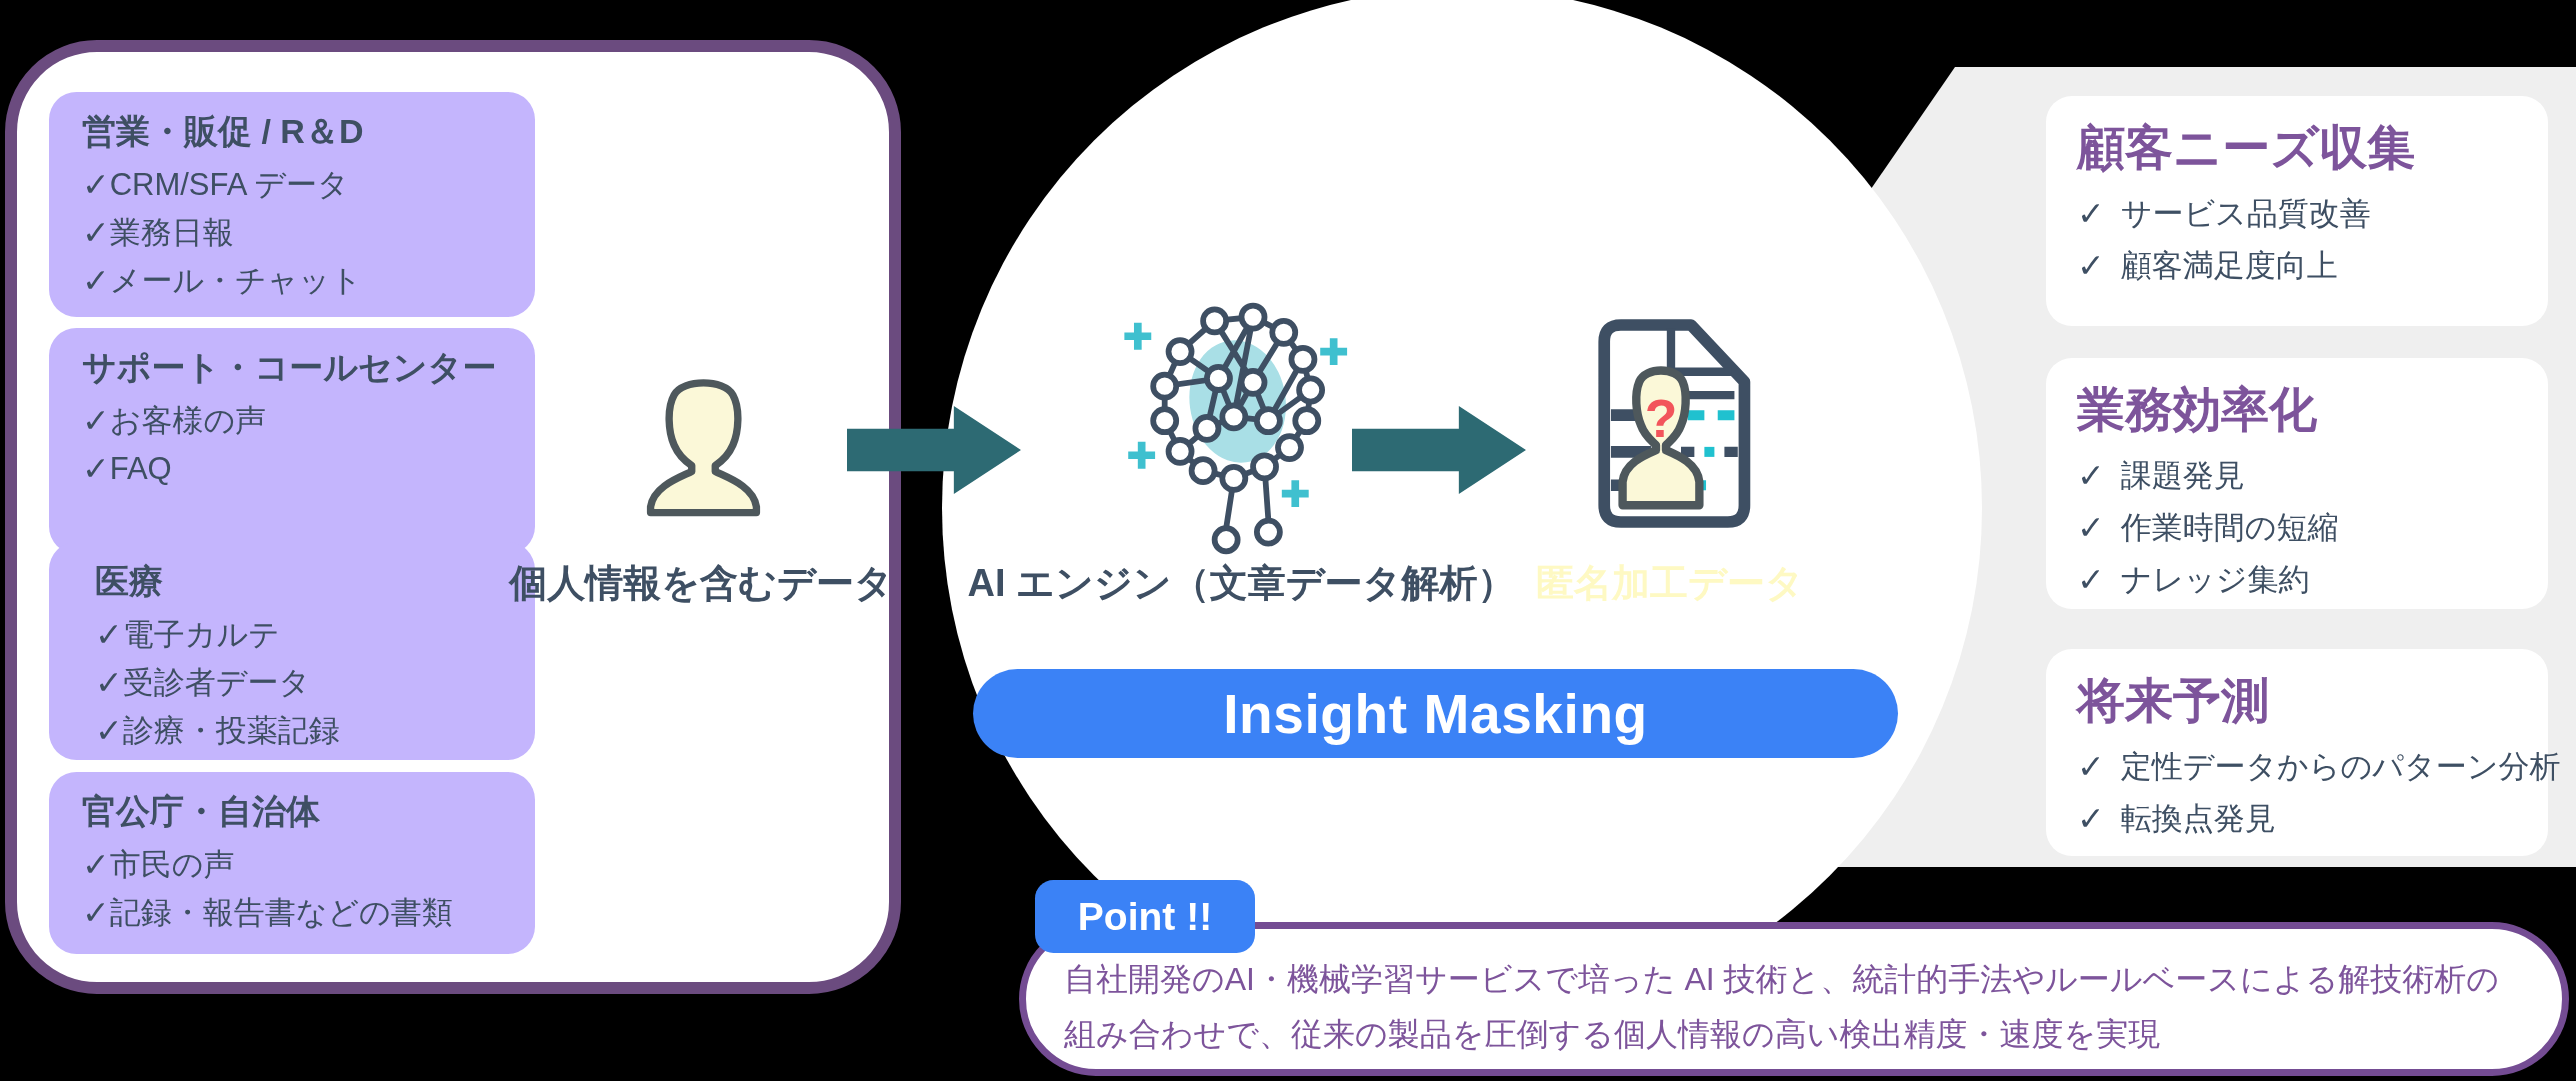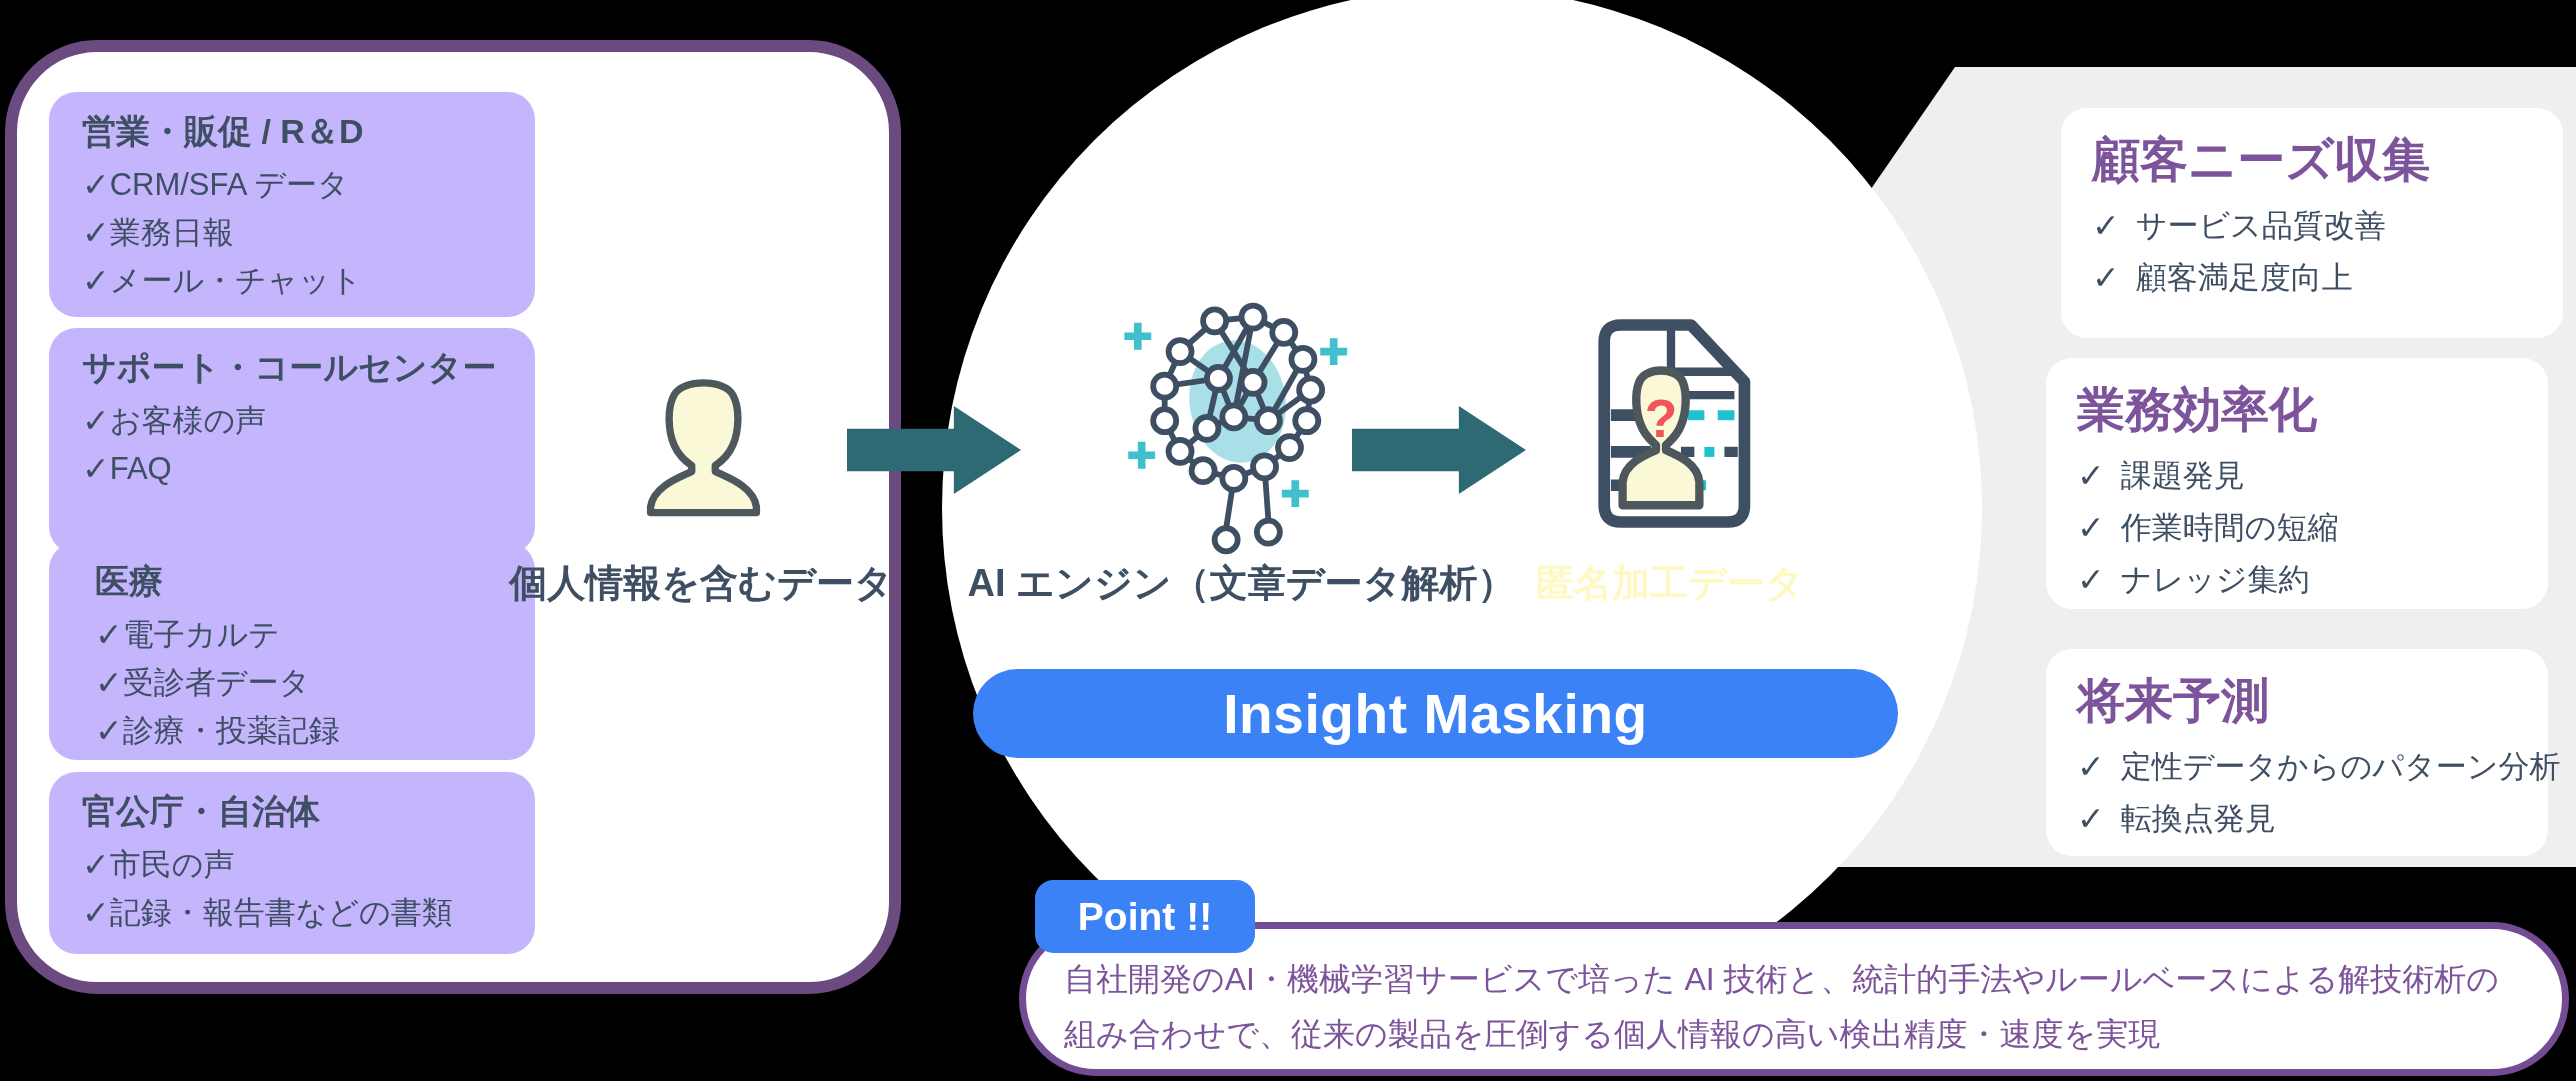--- a/index.html
+++ b/index.html
@@ -37,21 +37,21 @@
   #output-label{left:1468px;top:558px;width:404px;text-align:center;font-size:38px;font-weight:bold;
     color:#fef9c3;white-space:nowrap;z-index:4;}
   #product-pill{left:973px;top:669px;width:925px;height:89px;background:#3b82f6;border-radius:45px;
     display:flex;align-items:center;justify-content:center;z-index:4;}
   #product-pill span{color:#fff;font-size:55px;font-weight:bold;letter-spacing:0.6px;}
   
   #gray-panel{left:1774px;top:67px;width:802px;height:800px;background:#efefef;z-index:1;
     clip-path:polygon(181px 0px,802px 0px,802px 800px,31px 800px,12.2px 245px);}
   .card{left:2046px;width:502px;background:#fff;border-radius:26px;z-index:3;
     padding:28px 31px;box-sizing:border-box;}
-  #card-0{top:108px;height:230px;margin-left:15px;}
+  #card-0{top:96px;height:230px;}
   #card-1{top:358px;height:251px;}
   #card-2{top:649px;height:207px;}
   .card h3{margin:0 0 26px 0;font-size:48px;line-height:48px;font-weight:bold;color:#7d549b;white-space:nowrap;}
   .card .item{gap:16px;margin-bottom:21px;}
   .card .itext{font-size:31px;line-height:31px;}
   
   #point-box{left:1019px;top:922px;width:1550px;height:154px;background:#fff;
     border:7.3px solid #744c93;border-radius:77px;box-sizing:border-box;z-index:2;}
   #point-badge{left:1035px;top:880px;width:220px;height:73px;background:#3b82f6;border-radius:18.4px;
     display:flex;align-items:center;justify-content:center;z-index:5;}

